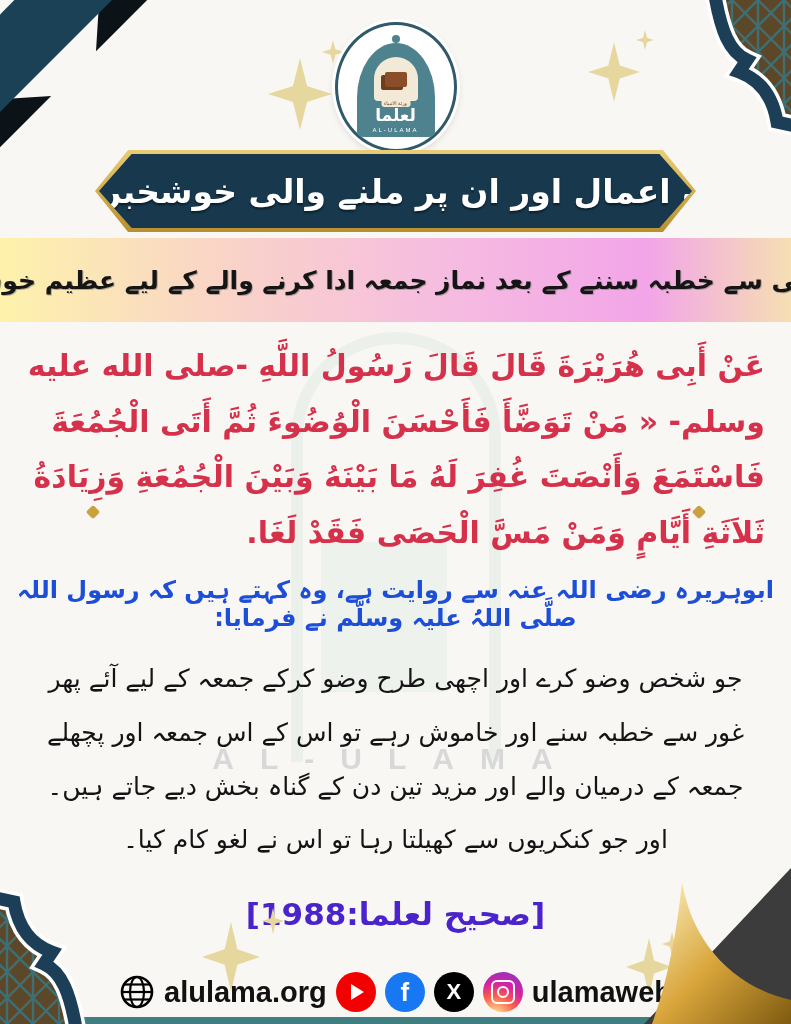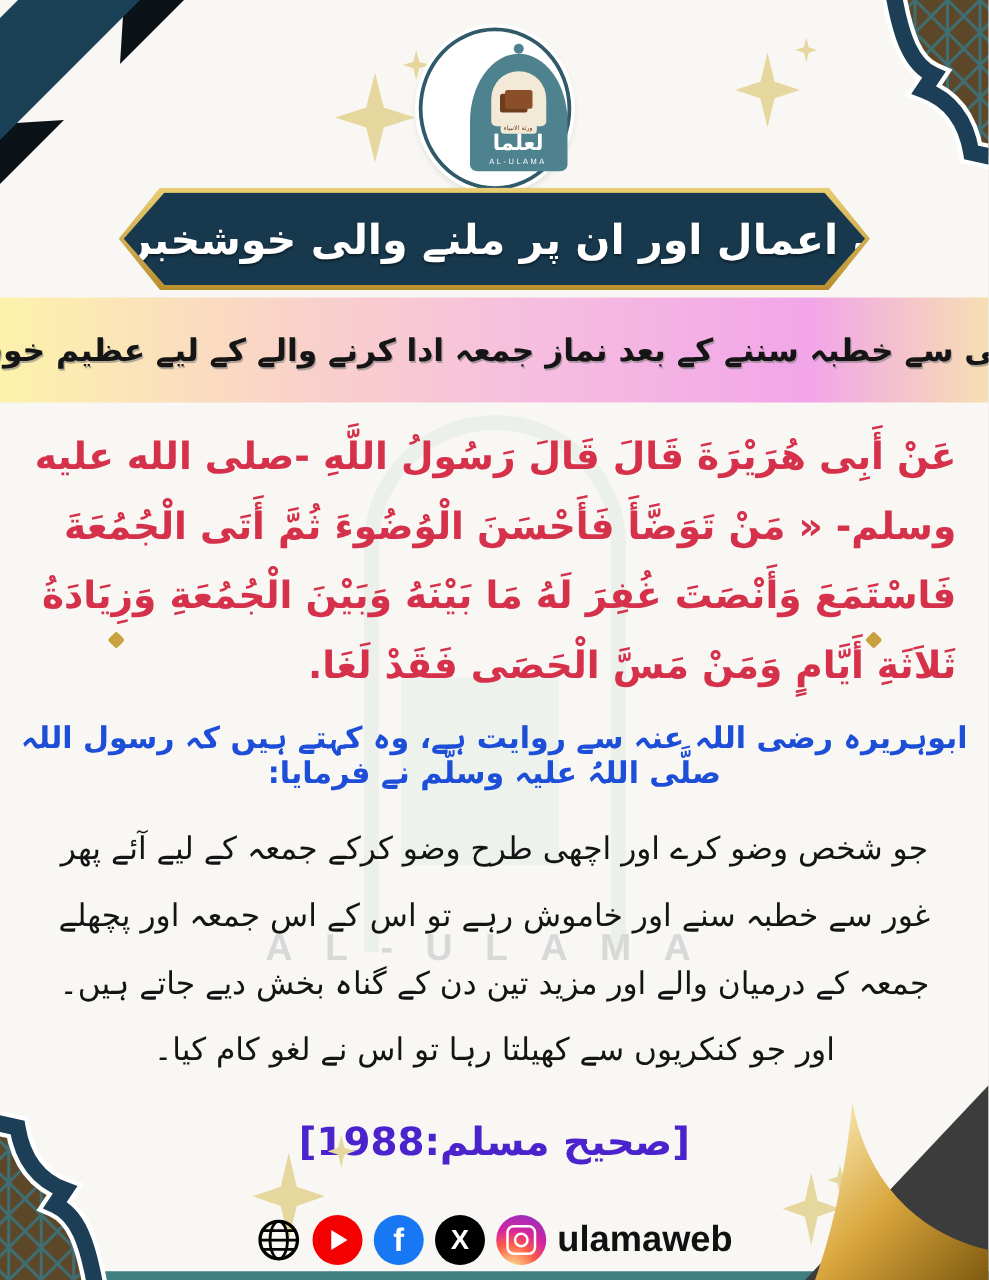--- a/index.html
+++ b/index.html
@@ -13,21 +13,21 @@
   .ribbon-black-a{position:absolute;inset:0;background:#0b1218;clip-path:polygon(62% 0, 92% 0, 60% 32%);}
   .ribbon-black-b{position:absolute;inset:0;background:#0b1218;clip-path:polygon(0 62%, 0 92%, 32% 60%);}
   .ribbon-navy{position:absolute;inset:0;background:#1a4156;clip-path:polygon(9% 0, 70% 0, 0 70%, 0 9%);}
   
   .sparkle{position:absolute;background:#e6d79e;z-index:3;
     clip-path:polygon(50% 0,61% 39%,100% 50%,61% 61%,50% 100%,39% 61%,0 50%,39% 39%);}
   
   .logo{position:absolute;left:50%;top:22px;transform:translateX(-50%);
     width:116px;height:124px;background:#fff;border-radius:50%;
     border:3px solid #30596a; box-shadow:0 0 0 3px #fff, 0 3px 8px rgba(0,0,0,.18);
-    z-index:4;display:flex;align-items:center;justify-content:flex-end;}
+    z-index:4;display:flex;align-items:center;justify-content:center;}
   .dome{position:relative;width:78px;height:94px;background:#4f828f;
     border-radius:50% 50% 6px 6px / 58% 58% 5px 5px;margin-top:6px;}
   .dome-finial{position:absolute;top:-8px;left:50%;transform:translateX(-50%);
     width:8px;height:8px;border-radius:50%;background:#4f828f;}
   .dome-arch{position:absolute;top:14px;left:50%;transform:translateX(-50%);
     width:44px;height:44px;background:#f2ead6;border-radius:22px 22px 4px 4px;
     display:flex;align-items:center;justify-content:center;}
   .book{width:22px;height:15px;background:#8a4f28;border-radius:2px;box-shadow:-4px 3px 0 #6e3d1e;}
   .scroll{position:absolute;top:56px;left:50%;transform:translateX(-50%);
     background:#f2ead6;border-radius:3px;font-size:5px;color:#6e3d1e;
@@ -162,30 +162,31 @@
     <div class="wm-box"></div>
   </div>
   <div class="wm-text">AL-ULAMA</div>
 
   <div class="hadith">عَنْ أَبِى هُرَيْرَةَ قَالَ قَالَ رَسُولُ اللَّهِ -صلى الله عليه وسلم- « مَنْ تَوَضَّأَ فَأَحْسَنَ الْوُضُوءَ ثُمَّ أَتَى الْجُمُعَةَ فَاسْتَمَعَ وَأَنْصَتَ غُفِرَ لَهُ مَا بَيْنَهُ وَبَيْنَ الْجُمُعَةِ وَزِيَادَةُ ثَلاَثَةِ أَيَّامٍ وَمَنْ مَسَّ الْحَصَى فَقَدْ لَغَا.</div>
 
   <div class="narrator">ابوہریرہ رضی اللہ عنہ سے روایت ہے، وہ کہتے ہیں کہ رسول اللہ صلَّی اللہُ علیہ وسلَّم نے فرمایا:</div>
 
   <div class="translation">جو شخص وضو کرے اور اچھی طرح وضو کرکے جمعہ کے لیے آئے پھر غور سے خطبہ سنے اور خاموش رہے تو اس کے اس جمعہ اور پچھلے جمعہ کے درمیان والے اور مزید تین دن کے گناہ بخش دیے جاتے ہیں۔ اور جو کنکریوں سے کھیلتا رہا تو اس نے لغو کام کیا۔</div>
 
-  <div class="citation">[صحیح مسلم:1988]</div>
+  <div class="citation">[صحیح لعلما:1988]</div>
 
   <div class="footer">
     <svg width="36" height="36" viewBox="0 0 36 36">
       <circle cx="18" cy="18" r="15" fill="none" stroke="#000" stroke-width="2.6"></circle>
       <ellipse cx="18" cy="18" rx="7" ry="15" fill="none" stroke="#000" stroke-width="2.2"></ellipse>
       <line x1="3" y1="18" x2="33" y2="18" stroke="#000" stroke-width="2.2"></line>
       <line x1="5" y1="10.5" x2="31" y2="10.5" stroke="#000" stroke-width="2.2"></line>
       <line x1="5" y1="25.5" x2="31" y2="25.5" stroke="#000" stroke-width="2.2"></line>
     </svg>
+    <span class="site">alulama.org</span>
     <span class="sicon yt">
         <span class="yt-play"></span>
       </span>
     <span class="sicon fb">f</span>
     <span class="sicon xx">X</span>
     <span class="sicon ig">
         <span class="ig-frame">
           <span class="ig-lens"></span>
         </span>
       </span>

